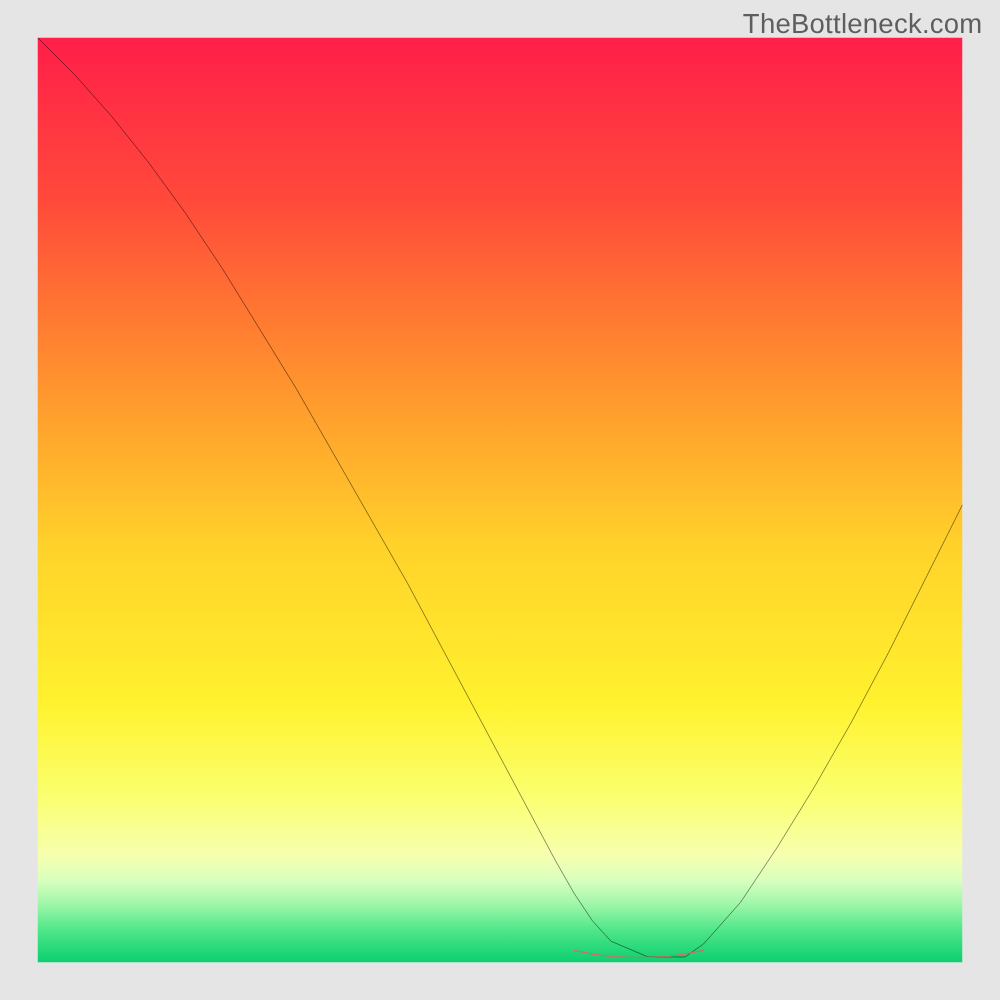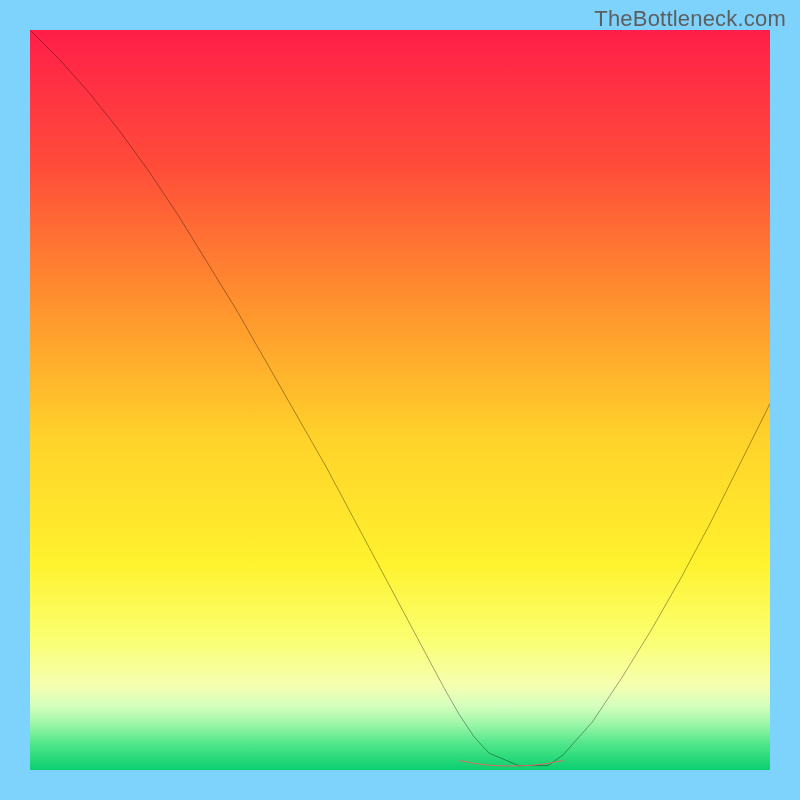--- a/index.html
+++ b/index.html
@@ -8,21 +8,21 @@
     width: 800px;
     height: 800px;
     overflow: hidden;
     background: #000;
     font-family: Arial, Helvetica, sans-serif;
   }
   .frame {
     position: relative;
     width: 800px;
     height: 800px;
-    background: #7dd3fc;
+    background: #e5e5e5;
   }
   .plot {
     position: absolute;
     left: 30px;
     top: 30px;
     width: 740px;
     height: 740px;
   }
   .watermark {
     position: absolute;

